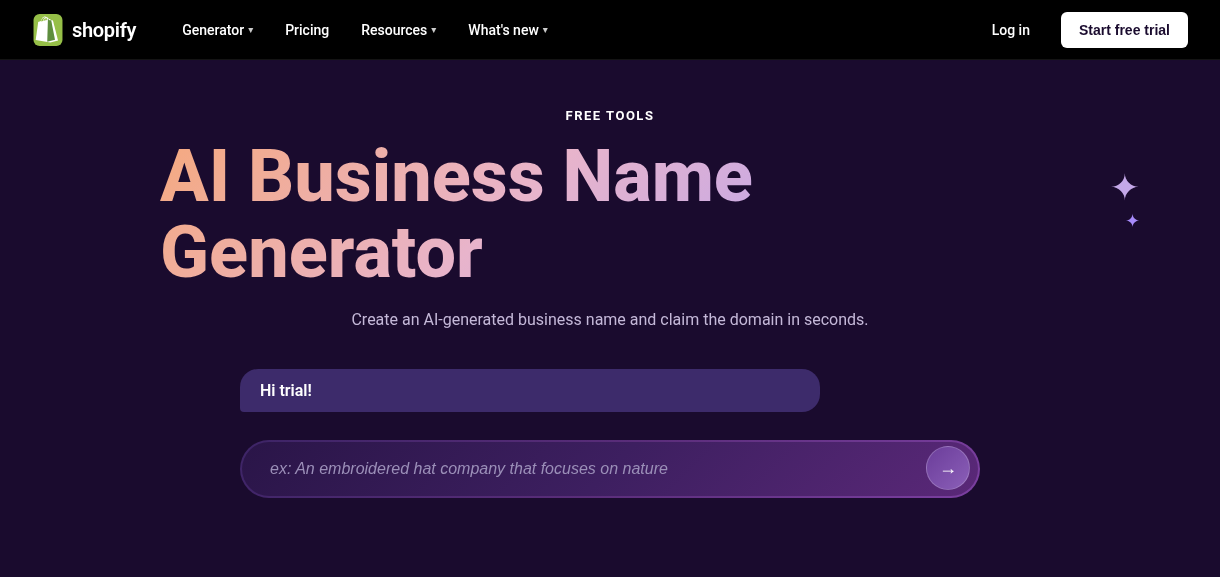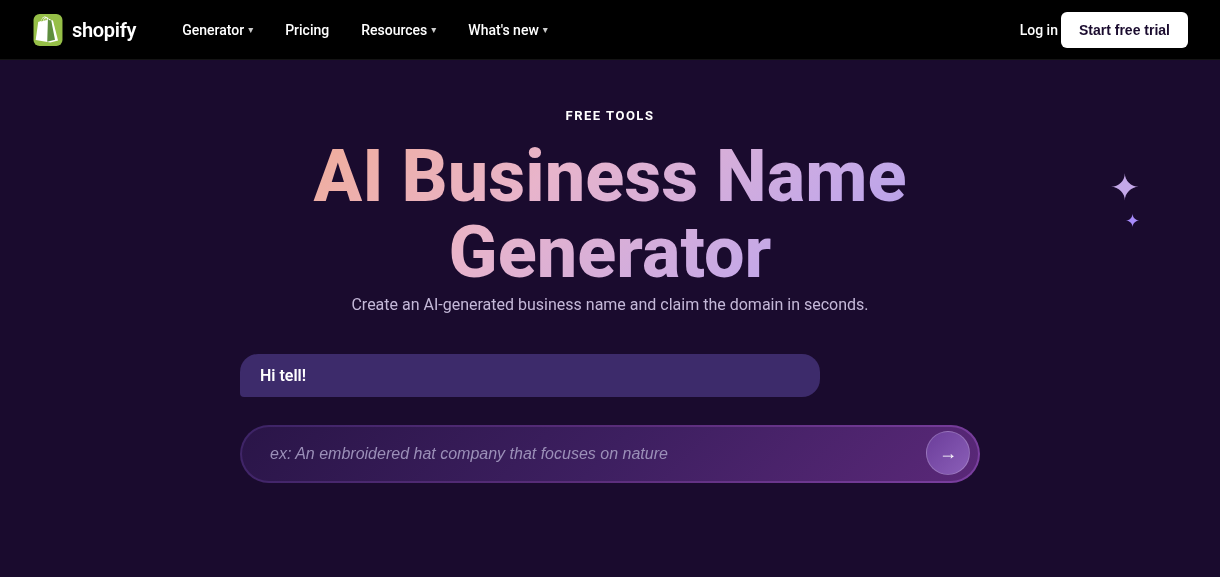--- a/index.html
+++ b/index.html
@@ -81,20 +81,21 @@
     .start-trial-btn {
       background-color: #ffffff;
       color: #1a0b2e;
       border: none;
       border-radius: 6px;
       padding: 10px 18px;
       font-size: 14px;
       font-weight: 600;
       cursor: pointer;
       white-space: nowrap;
+      margin-left: 28px;
     }
 
     
     .main-content {
       display: flex;
       flex-direction: column;
       align-items: center;
       padding-top: 48px;
       padding-bottom: 40px;
       position: relative;
@@ -105,23 +106,23 @@
       font-size: 13px;
       font-weight: 700;
       letter-spacing: 1.5px;
       text-transform: uppercase;
       margin-bottom: 16px;
     }
 
     .hero-title {
       font-size: 72px;
       font-weight: 800;
-      text-align: center;
+      text-align: left;
       line-height: 1.05;
-      margin-bottom: 5px;
+      margin-bottom: 20px;
       background: linear-gradient(135deg, #f5a97f 0%, #e8b4cb 40%, #c4a8e8 70%, #9b8fe8 100%);
       -webkit-background-clip: text;
       -webkit-text-fill-color: transparent;
       background-clip: text;
       max-width: 900px;
     }
 
     .hero-subtitle {
       color: #c4b8d8;
       font-size: 16px;
@@ -290,21 +291,21 @@
     <span class="sparkle-small">✦</span>
   </div>
 
   <div class="free-tools-label">FREE TOOLS</div>
 
   <h1 class="hero-title">AI Business Name Generator</h1>
 
   <p class="hero-subtitle">Create an AI-generated business name and claim the domain in seconds.</p>
 
   <div class="chat-container">
-    <div class="chat-bubble chat-bubble-hi">Hi tell!</div>
+    <div class="chat-bubble chat-bubble-hi">Hi trial!</div>
   </div>
 
   <div class="input-container">
     <div class="input-wrapper">
       <div class="input-inner">
         <input class="text-input" type="text" placeholder="ex: An embroidered hat company that focuses on nature" style="">
         <button class="submit-btn">
           <span>→</span>
         </button>
       </div>

